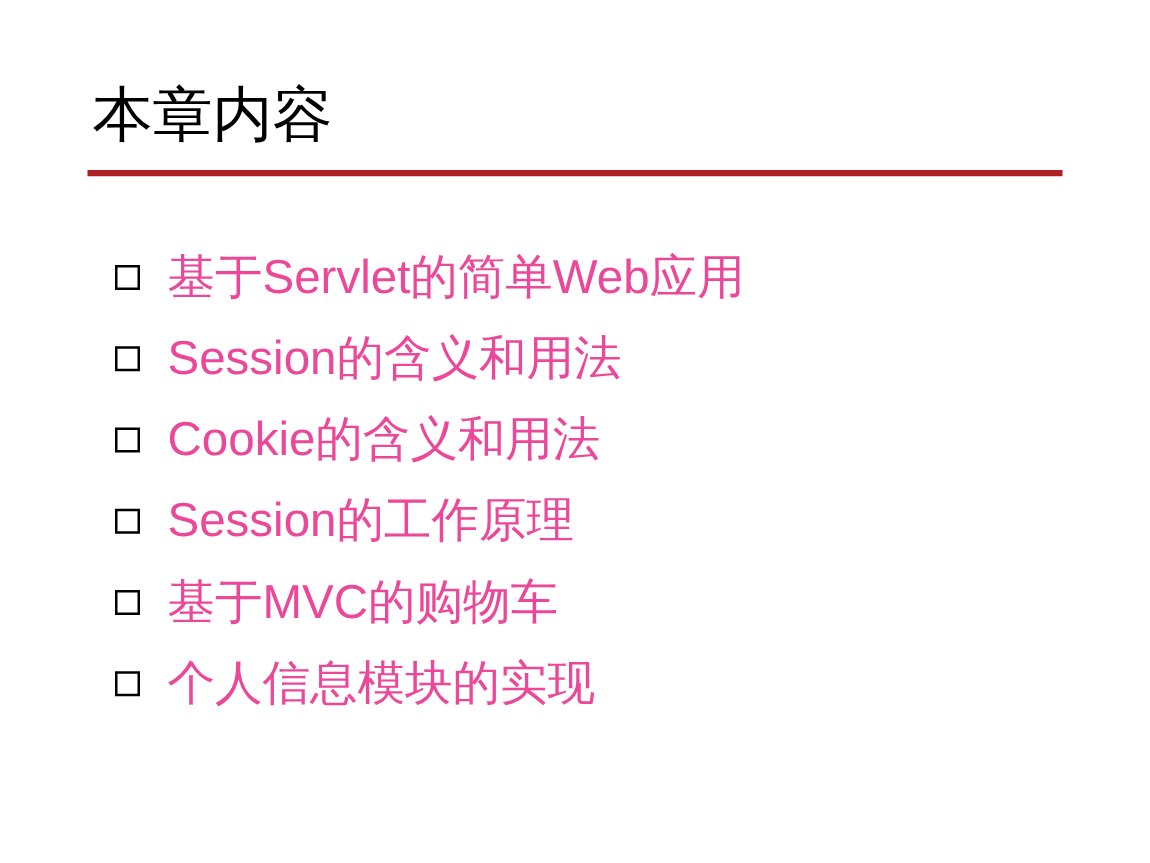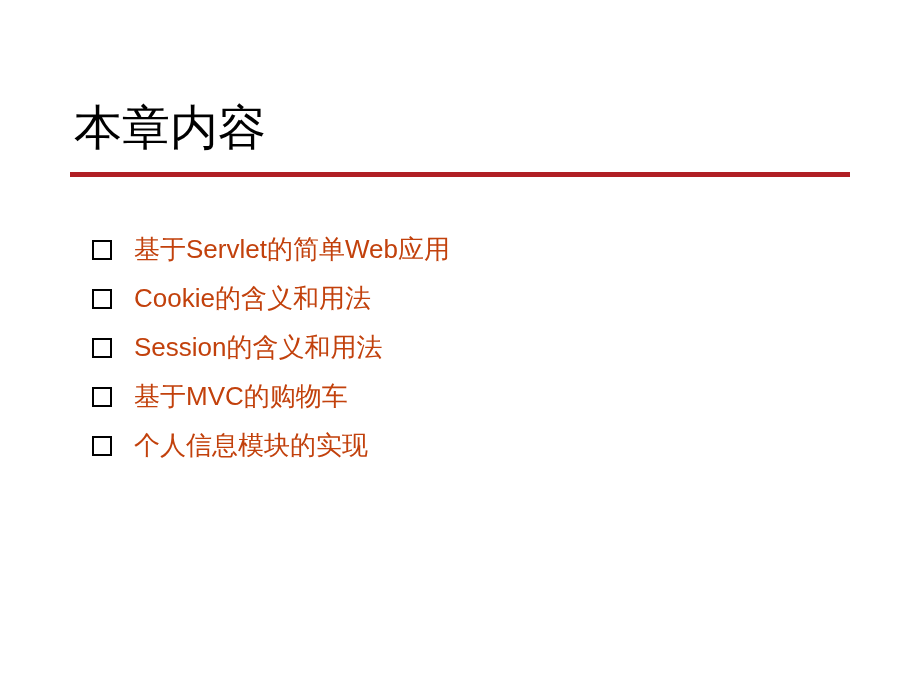--- a/index.html
+++ b/index.html
@@ -14,38 +14,37 @@
       font-family: "Microsoft YaHei", "SimHei", Arial, sans-serif;
       padding: 60px 70px;
       position: relative;
     }
     .title {
       font-size: 48px;
       font-weight: normal;
       color: #000000;
       margin-bottom: 12px;
       padding-left: 4px;
-      margin-top: 36px;
     }
     .divider {
       height: 5px;
       background: #b01f24;
       width: 100%;
       margin-bottom: 55px;
     }
     .content-list {
       list-style: none;
       padding-left: 22px;
     }
     .content-list li {
       display: flex;
       align-items: center;
       margin-bottom: 14px;
-      font-size: 26px;
-      color: #c2410c;
+      font-size: 38px;
+      color: #ec4899;
     }
     .bullet {
       display: inline-block;
       width: 20px;
       height: 20px;
       border: 2.5px solid #000000;
       margin-right: 22px;
       flex-shrink: 0;
     }
   </style>
@@ -55,25 +54,29 @@
 <h1 class="title">本章内容</h1>
 <div class="divider"></div>
 
 <ul class="content-list">
   <li>
     <span class="bullet"></span>
     <span>基于Servlet的简单Web应用</span>
   </li>
   <li>
     <span class="bullet"></span>
+    <span>Session的含义和用法</span>
+  </li>
+  <li>
+    <span class="bullet"></span>
     <span>Cookie的含义和用法</span>
   </li>
   <li>
     <span class="bullet"></span>
-    <span>Session的含义和用法</span>
+    <span>Session的工作原理</span>
   </li>
   <li>
     <span class="bullet"></span>
     <span>基于MVC的购物车</span>
   </li>
   <li>
     <span class="bullet"></span>
     <span>个人信息模块的实现</span>
   </li>
 </ul>

